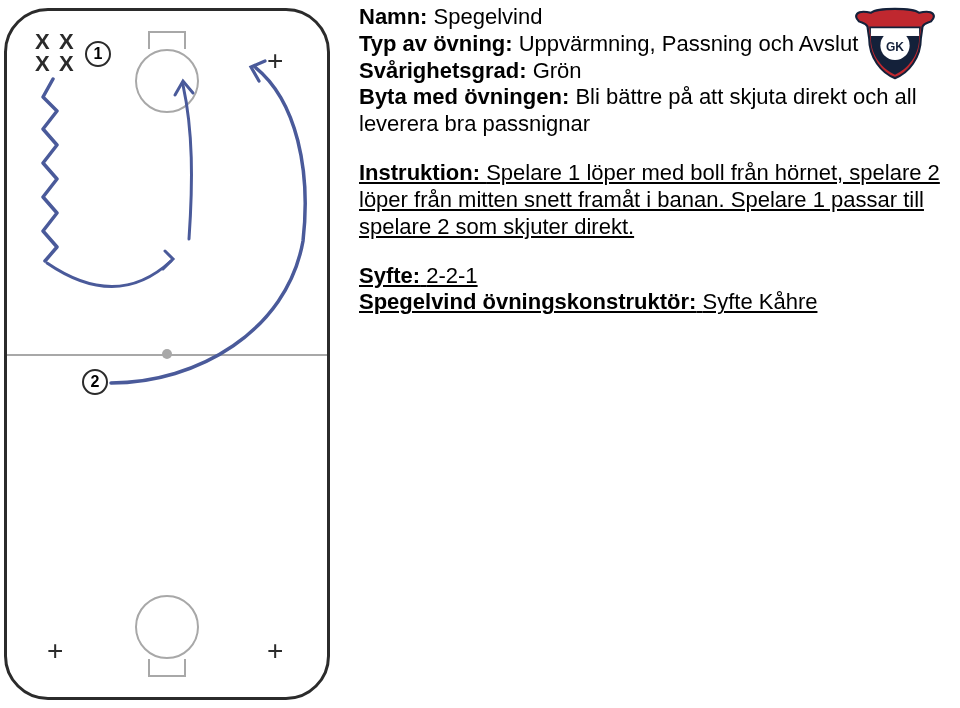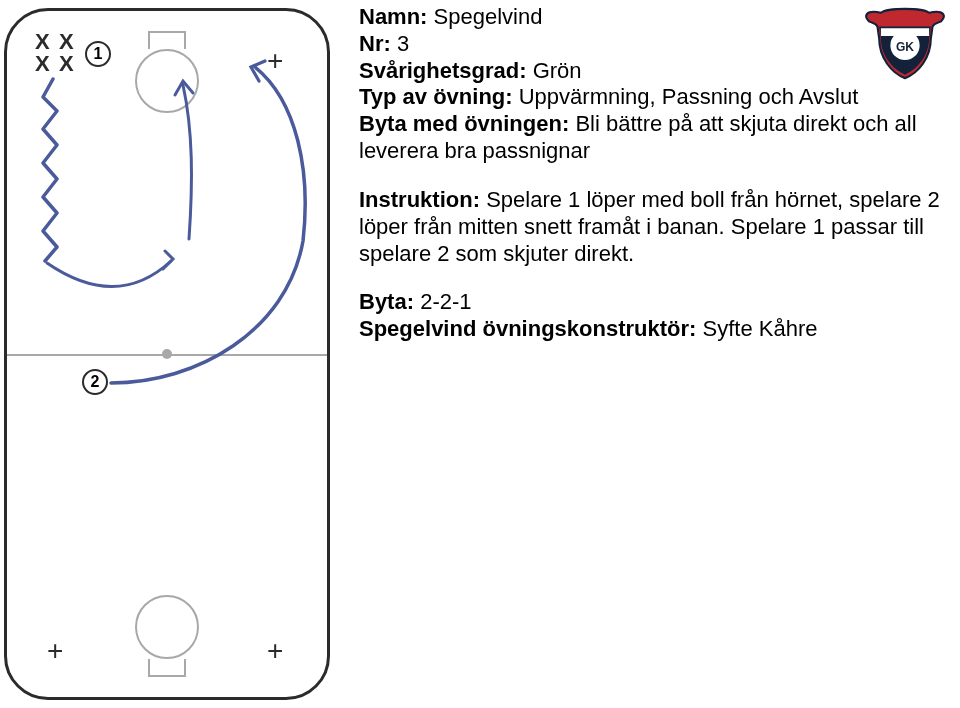--- a/index.html
+++ b/index.html
@@ -88,36 +88,36 @@
     font-size: 16px;
     font-weight: bold;
     display: flex;
     align-items: center;
     justify-content: center;
     background: #fff;
   }
 
   .text-col {
     flex: 1;
-    padding: 4px 10px 0 14px;
+    padding: 4px 20px 0 14px;
     font-size: 22px;
     line-height: 1.22;
     color: #000;
   }
   .row { margin-bottom: 0; }
   .label { font-weight: bold; }
   .title-row { position: relative; }
   .logo {
     position: absolute;
     right: 2px;
     top: 0;
     width: 86px;
     height: 76px;
   }
-  .para { margin-top: 22px; }
+  .para { margin-top: 22px; text-decoration: underline; }
 
   
   .overlay {
     position: absolute;
     left: 0; top: 0;
     pointer-events: none;
   }
 </style>
 </head>
 <body>
@@ -163,30 +163,26 @@
     </div>
   </div>
 
   <div class="text-col">
     <div class="title-row">
       <div class="row">
         <span class="label">Namn:</span>
         <span>Spegelvind</span>
       </div>
       <div class="row">
-        <span class="label">Nr:</span>
-        <span>3</span>
+        <span class="label">Typ av övning:</span>
+        <span>Uppvärmning, Passning och Avslut</span>
       </div>
       <div class="row">
         <span class="label">Svårighetsgrad:</span>
         <span>Grön</span>
-      </div>
-      <div class="row">
-        <span class="label">Typ av övning:</span>
-        <span>Uppvärmning, Passning och Avslut</span>
       </div>
       <div class="row">
         <span class="label">Byta med övningen:</span>
         <span>Bli bättre på att skjuta direkt och all leverera bra passnignar</span>
       </div>
 
       <svg class="logo" viewBox="0 0 100 88">
         <path d="M 8 20 C 2 14 4 6 22 10 C 30 4 70 4 78 10 C 96 6 98 14 92 20 C 88 22 84 22 82 26 L 80 40 C 80 62 66 80 50 86 C 34 80 20 62 20 40 L 18 26 C 16 22 12 22 8 20 Z" fill="#c0282f" stroke="#14213a" stroke-width="2.5"></path>
         <path d="M 20 26 L 80 26 L 78 40 C 78 60 64 76 50 82 C 36 76 22 60 22 40 Z" fill="#14213a"></path>
         <circle cx="50" cy="48" r="17" fill="#fff"></circle>
@@ -196,21 +192,21 @@
     </div>
 
     <div class="para">
       <span class="label">Instruktion:</span>
       <span>Spelare 1 löper med boll från hörnet, spelare 2 löper från mitten snett framåt i banan. Spelare 1 passar till spelare 2 som skjuter direkt.</span>
     </div>
 
 
     <div class="para">
       <div class="row">
-        <span class="label">Byta:</span>
+        <span class="label">Syfte:</span>
         <span>2-2-1</span>
       </div>
       <div class="row">
         <span class="label">Spegelvind övningskonstruktör:</span>
         <span>Syfte Kåhre</span>
       </div>
     </div>
   </div>
 
 </div>

